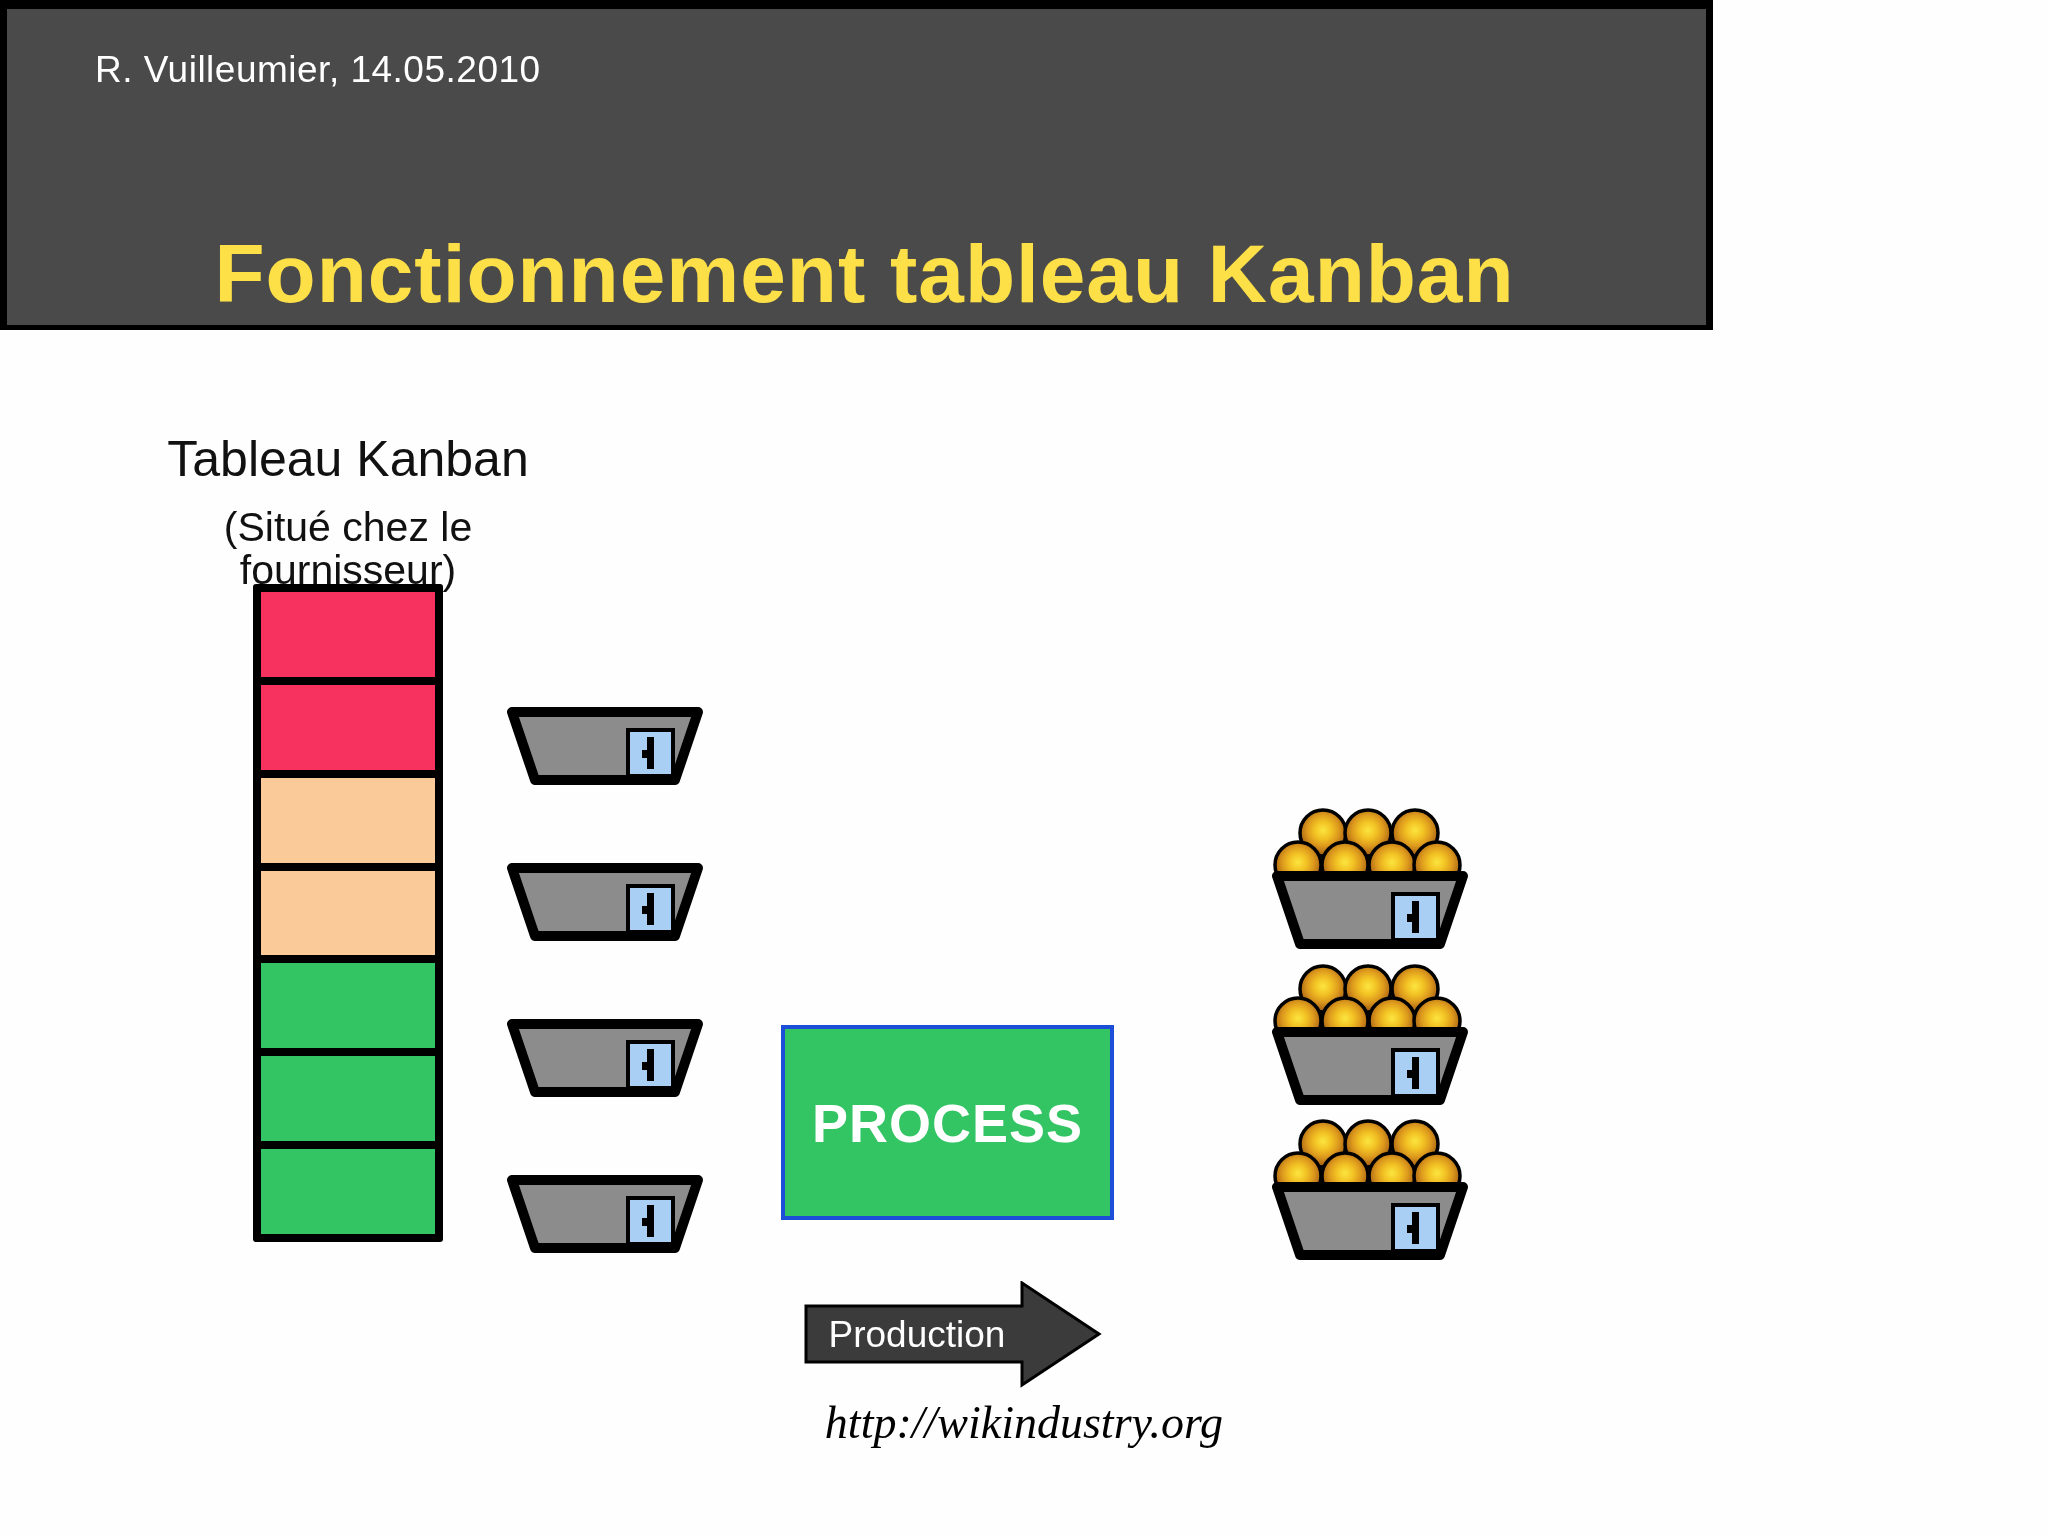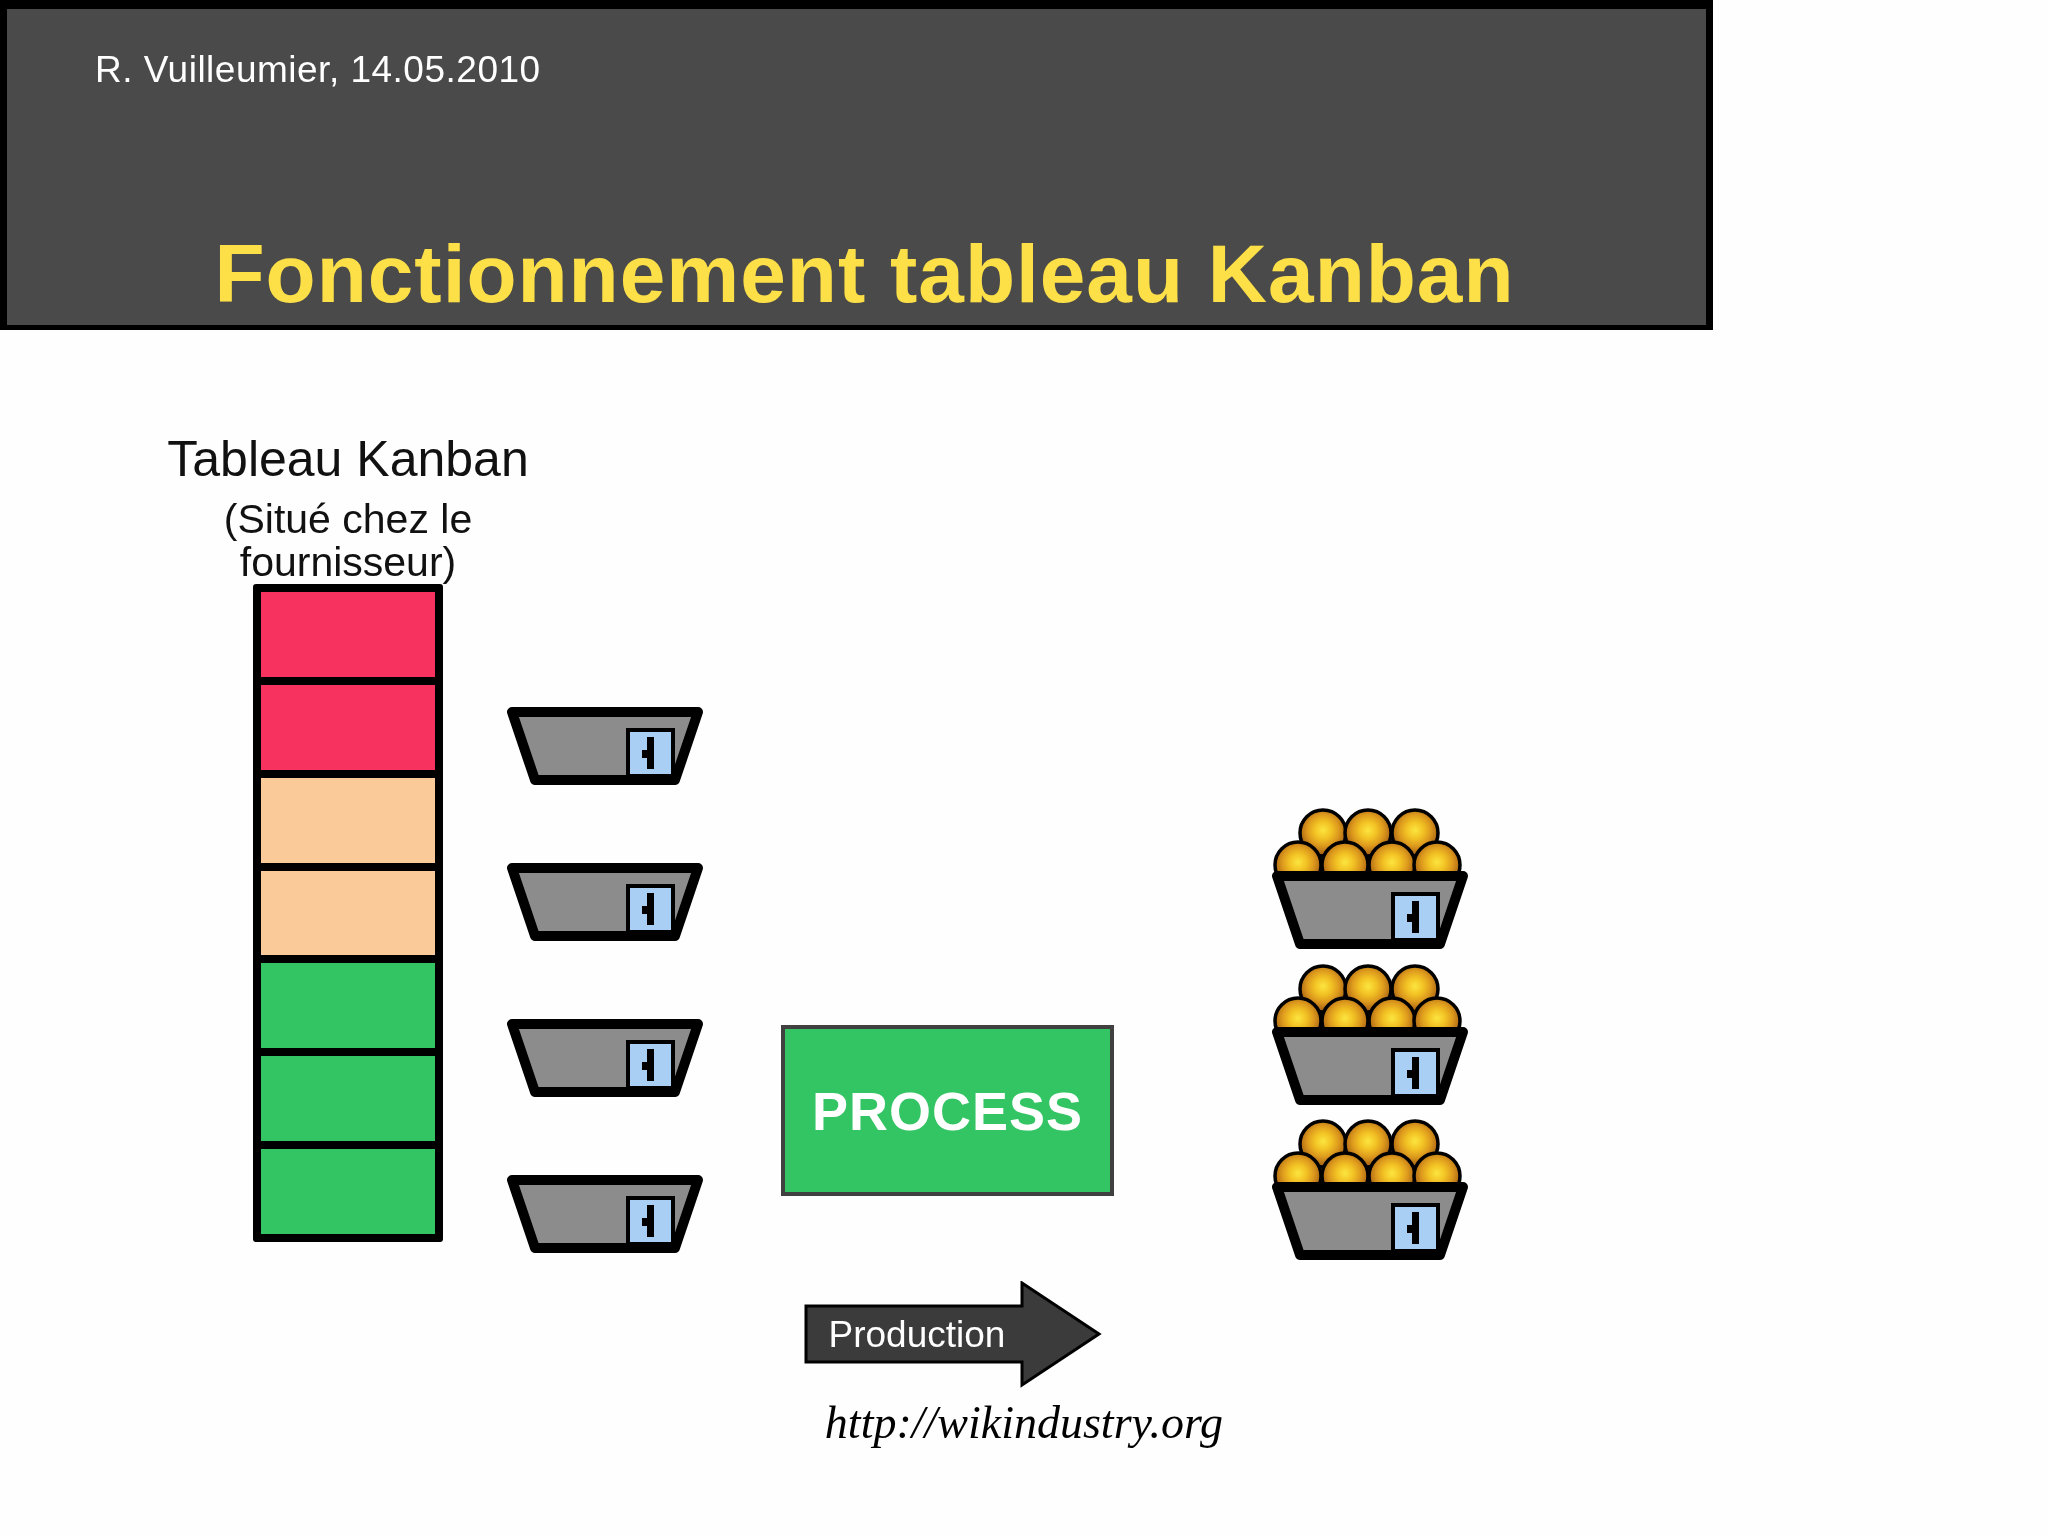--- a/index.html
+++ b/index.html
@@ -16,36 +16,36 @@
   .author{
     position:absolute;left:88px;top:40px;font-size:37px;color:#fff;letter-spacing:.5px;
   }
   .main-title{
     position:absolute;left:0;top:210px;width:100%;text-align:center;
     font-size:82px;font-weight:bold;color:#fde047;margin:8px;letter-spacing:1px;
   }
   
   .sect-label{position:absolute;width:460px;text-align:center;top:433px;}
   .sect-label .t{font-size:50px;font-weight:normal;color:#111;line-height:1.05;}
-  .sect-label .s{font-size:41px;color:#111;margin-top:12px;line-height:1.05;}
+  .sect-label .s{font-size:41px;color:#111;margin-top:20px;line-height:1.05;}
   .supplier-label{left:118px;}
   .client-label{left:1285px;}
   
   .board{
     position:absolute;left:253px;top:584px;width:190px;height:658px;
     box-sizing:border-box;background:#000;padding:8px;
     display:grid;grid-template-rows:repeat(7,1fr);row-gap:8px;border-radius:3px;
   }
   .board .cell{width:100%;height:100%;}
   
   .bins-left{position:absolute;left:506px;top:706px;}
   .bins-right{position:absolute;left:1271px;top:804px;}
   .process{
-    position:absolute;left:781px;top:1025px;width:333px;height:171px;
-    box-sizing:border-box;border:4px solid #404040;
+    position:absolute;left:781px;top:1025px;width:333px;height:195px;
+    box-sizing:border-box;border:4px solid #1d4ed8;
     display:flex;align-items:center;justify-content:center;
   }
   .process span{font-size:54px;font-weight:bold;color:#fff;letter-spacing:1px;}
   .arrow-svg{position:absolute;left:804px;top:1281px;}
   .arrow-label{
     position:absolute;left:812px;top:1314px;width:210px;text-align:center;
     font-size:37px;color:#fff;
   }
   .footer-url{
     position:absolute;left:0;top:1396px;width:100%;text-align:center;

